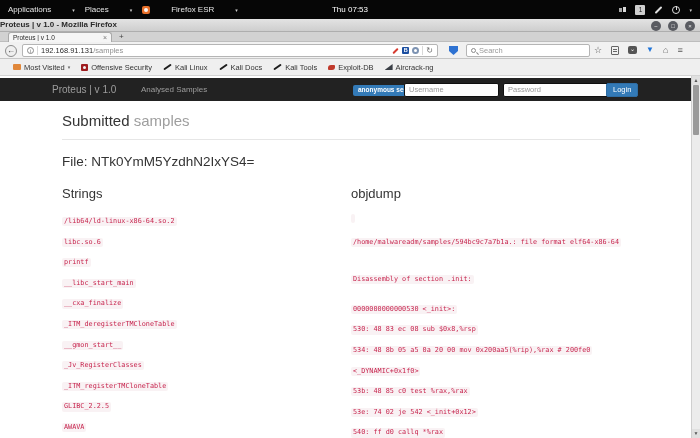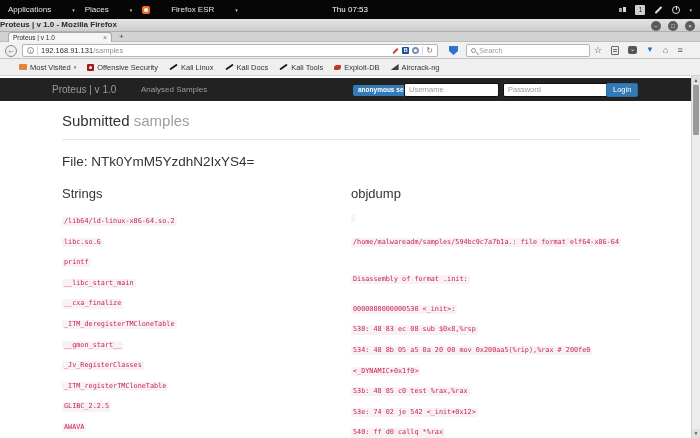--- a/index.html
+++ b/index.html
@@ -57,21 +57,21 @@
   .search-input { border:none; outline:none; background:transparent; font-size:7.5px; color:#444; width:100%; font-family:"Liberation Sans",sans-serif; }
   .search-input::placeholder { color:#9b9b9b; }
   .tool-btns { position:absolute; left:594px; top:0; height:16px; display:flex; align-items:center; gap:9px; }
   .tb { font-size:9px; color:#555; line-height:16px; }
   .lib-icon { width:8px; height:9px; border:1px solid #666; border-radius:1px; position:relative; }
   .lib-icon i { position:absolute; left:1px; top:2px; width:4px; height:1px; background:#666; box-shadow:0 2px 0 #666; }
   .pocket-icon { width:9px; height:8px; background:#555; border-radius:2px; color:#fff; font-size:6px; line-height:6px; text-align:center; }
   .dl-icon { color:#1f74d9; font-size:8px; line-height:8px; position:relative; }
 
   
-  .bmbar { position:absolute; top:59px; left:0; width:700px; height:17px; background:#efefef; border-bottom:1px solid #d4d4d4; display:flex; align-items:center; gap:11px; padding-left:19px; font-size:7.5px; color:#333; }
+  .bmbar { position:absolute; top:59px; left:0; width:700px; height:17px; background:#efefef; border-bottom:1px solid #d4d4d4; display:flex; align-items:center; gap:11px; padding-left:13px; font-size:7.5px; color:#333; }
   .bm { display:flex; align-items:center; gap:3px; white-space:nowrap; }
   .bm-caret { font-size:5px; color:#666; }
   .icon-folder { width:8px; height:6px; background:#e0873a; border-radius:1px; }
   .icon-shield { width:7px; height:7px; background:#9e1b1e; border-radius:1px; position:relative; }
   .icon-shield i { position:absolute; left:2px; top:2px; width:3px; height:3px; border-radius:50%; background:#f3f3f3; }
   .icon-dagger { width:9px; height:2px; background:#1d1d1d; transform:rotate(-35deg); border-radius:1px; }
   .icon-swirl { width:7px; height:5px; background:#c0392b; border-radius:3px 1px 3px 1px; }
   .icon-wing { width:8px; height:6px; background:#3a3f46; clip-path:polygon(0 100%,100% 0,100% 100%); }
 
   
@@ -257,21 +257,21 @@
           <div class="cline"><code class="code">AWAVA</code></div>
           <div class="cline"></div>
         </div>
     </div>
     <div class="col">
       <h3>objdump</h3>
       <div>
           <div class="cline"><code class="code empty"></code></div>
           <div class="cline"><code class="code">/home/malwareadm/samples/594bc9c7a7b1a.: file format elf64-x86-64</code></div>
           <div class="gap big"></div>
-          <div class="cline"><code class="code">Disassembly of format .init:</code></div>
+          <div class="cline"><code class="code">Disassembly of section .init:</code></div>
           <div class="gap"></div>
           <div class="cline"><code class="code">0000000000000530 &lt;_init&gt;:</code></div>
           <div class="cline"><code class="code">530: 48 83 ec 08 sub $0x8,%rsp</code></div>
           <div class="cline"><code class="code">534: 48 8b 05 a5 0a 20 00 mov 0x200aa5(%rip),%rax # 200fe0</code></div>
           <div class="cline"><code class="code">&lt;_DYNAMIC+0x1f0&gt;</code></div>
           <div class="cline"><code class="code">53b: 48 85 c0 test %rax,%rax</code></div>
           <div class="cline"><code class="code">53e: 74 02 je 542 &lt;_init+0x12&gt;</code></div>
           <div class="cline"><code class="code">540: ff d0 callq *%rax</code></div>
         </div>
     </div>

